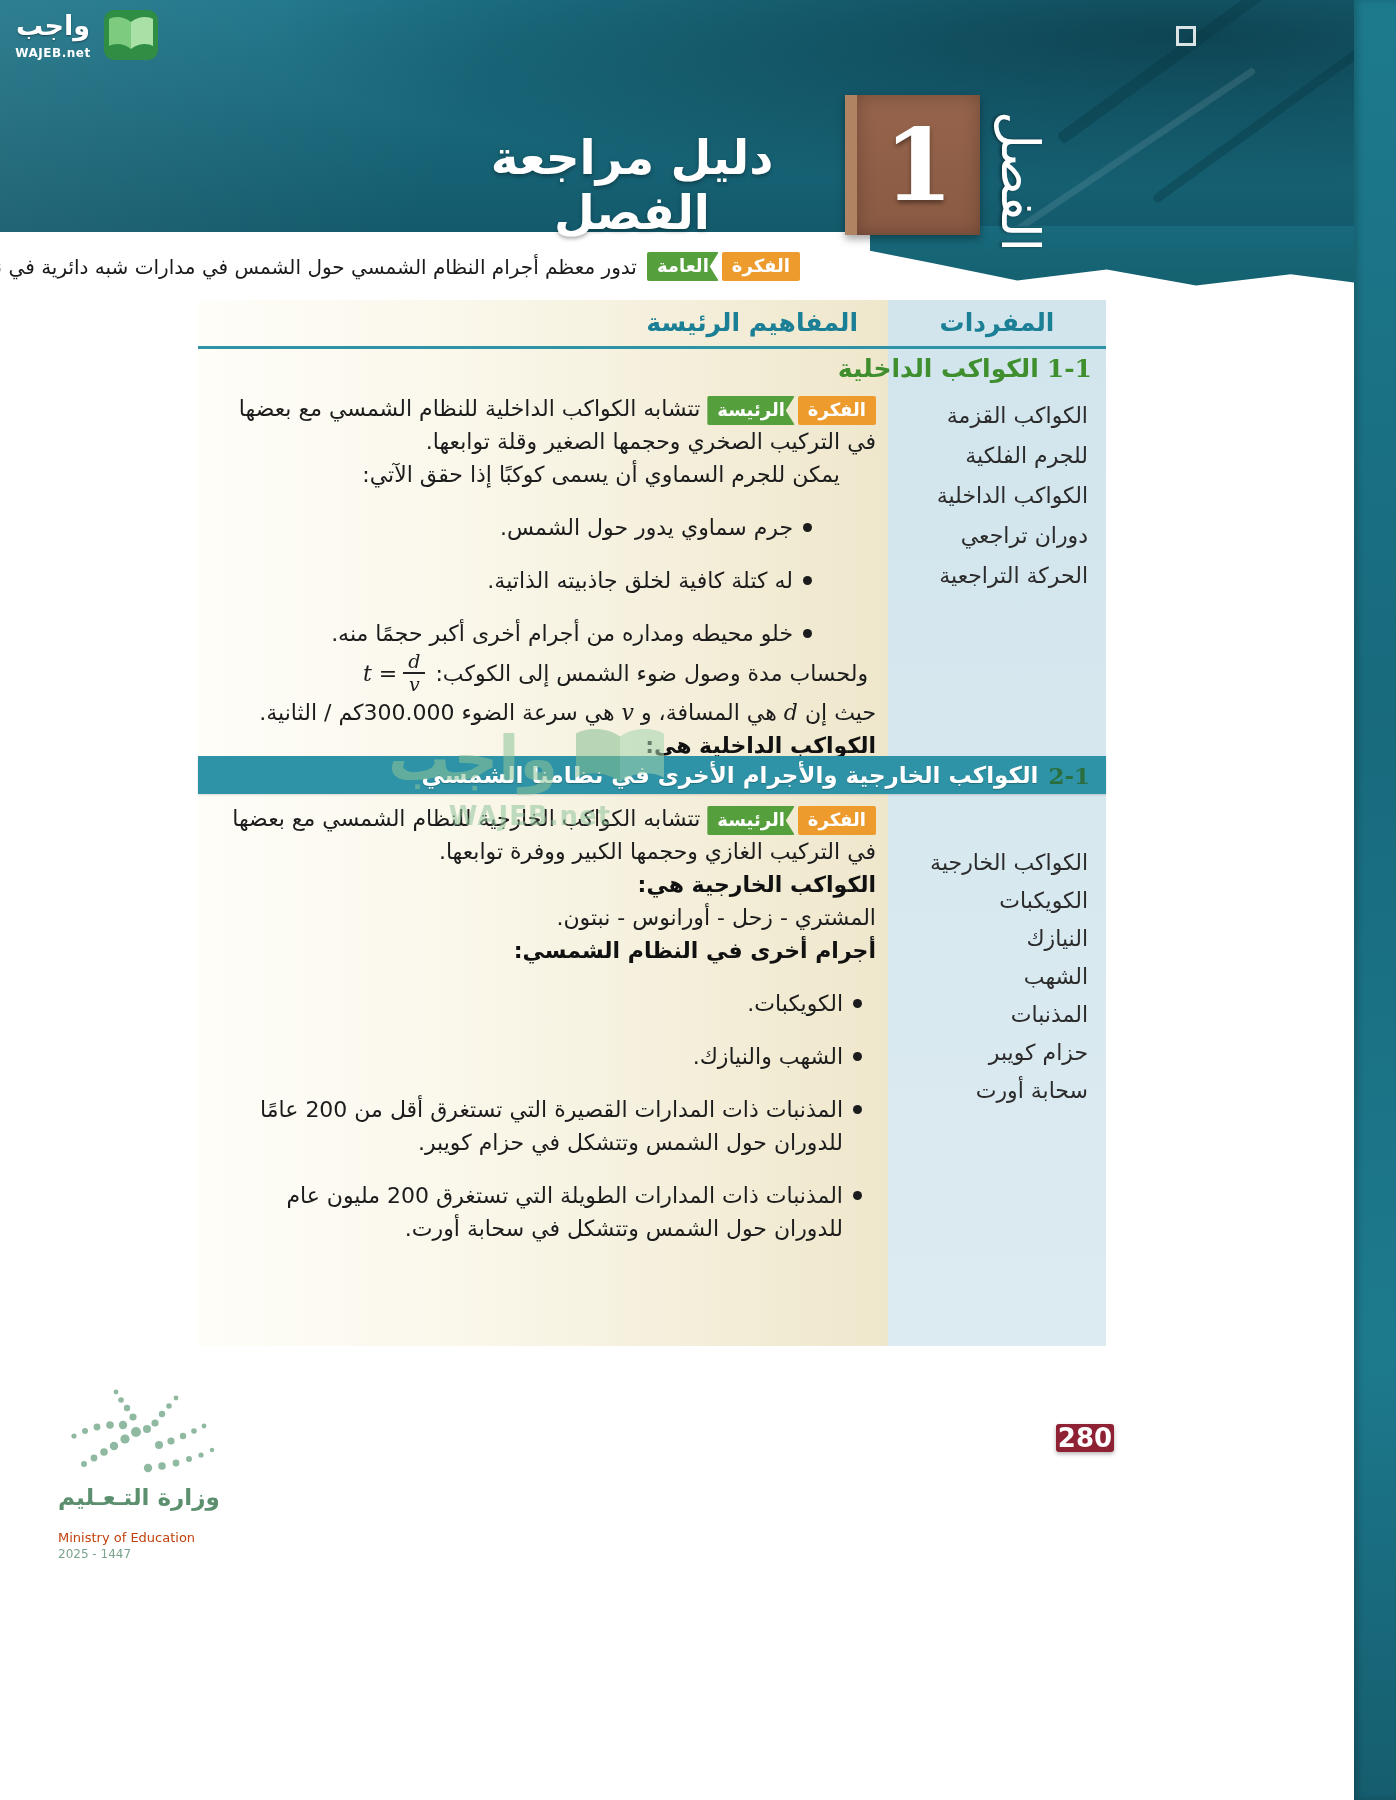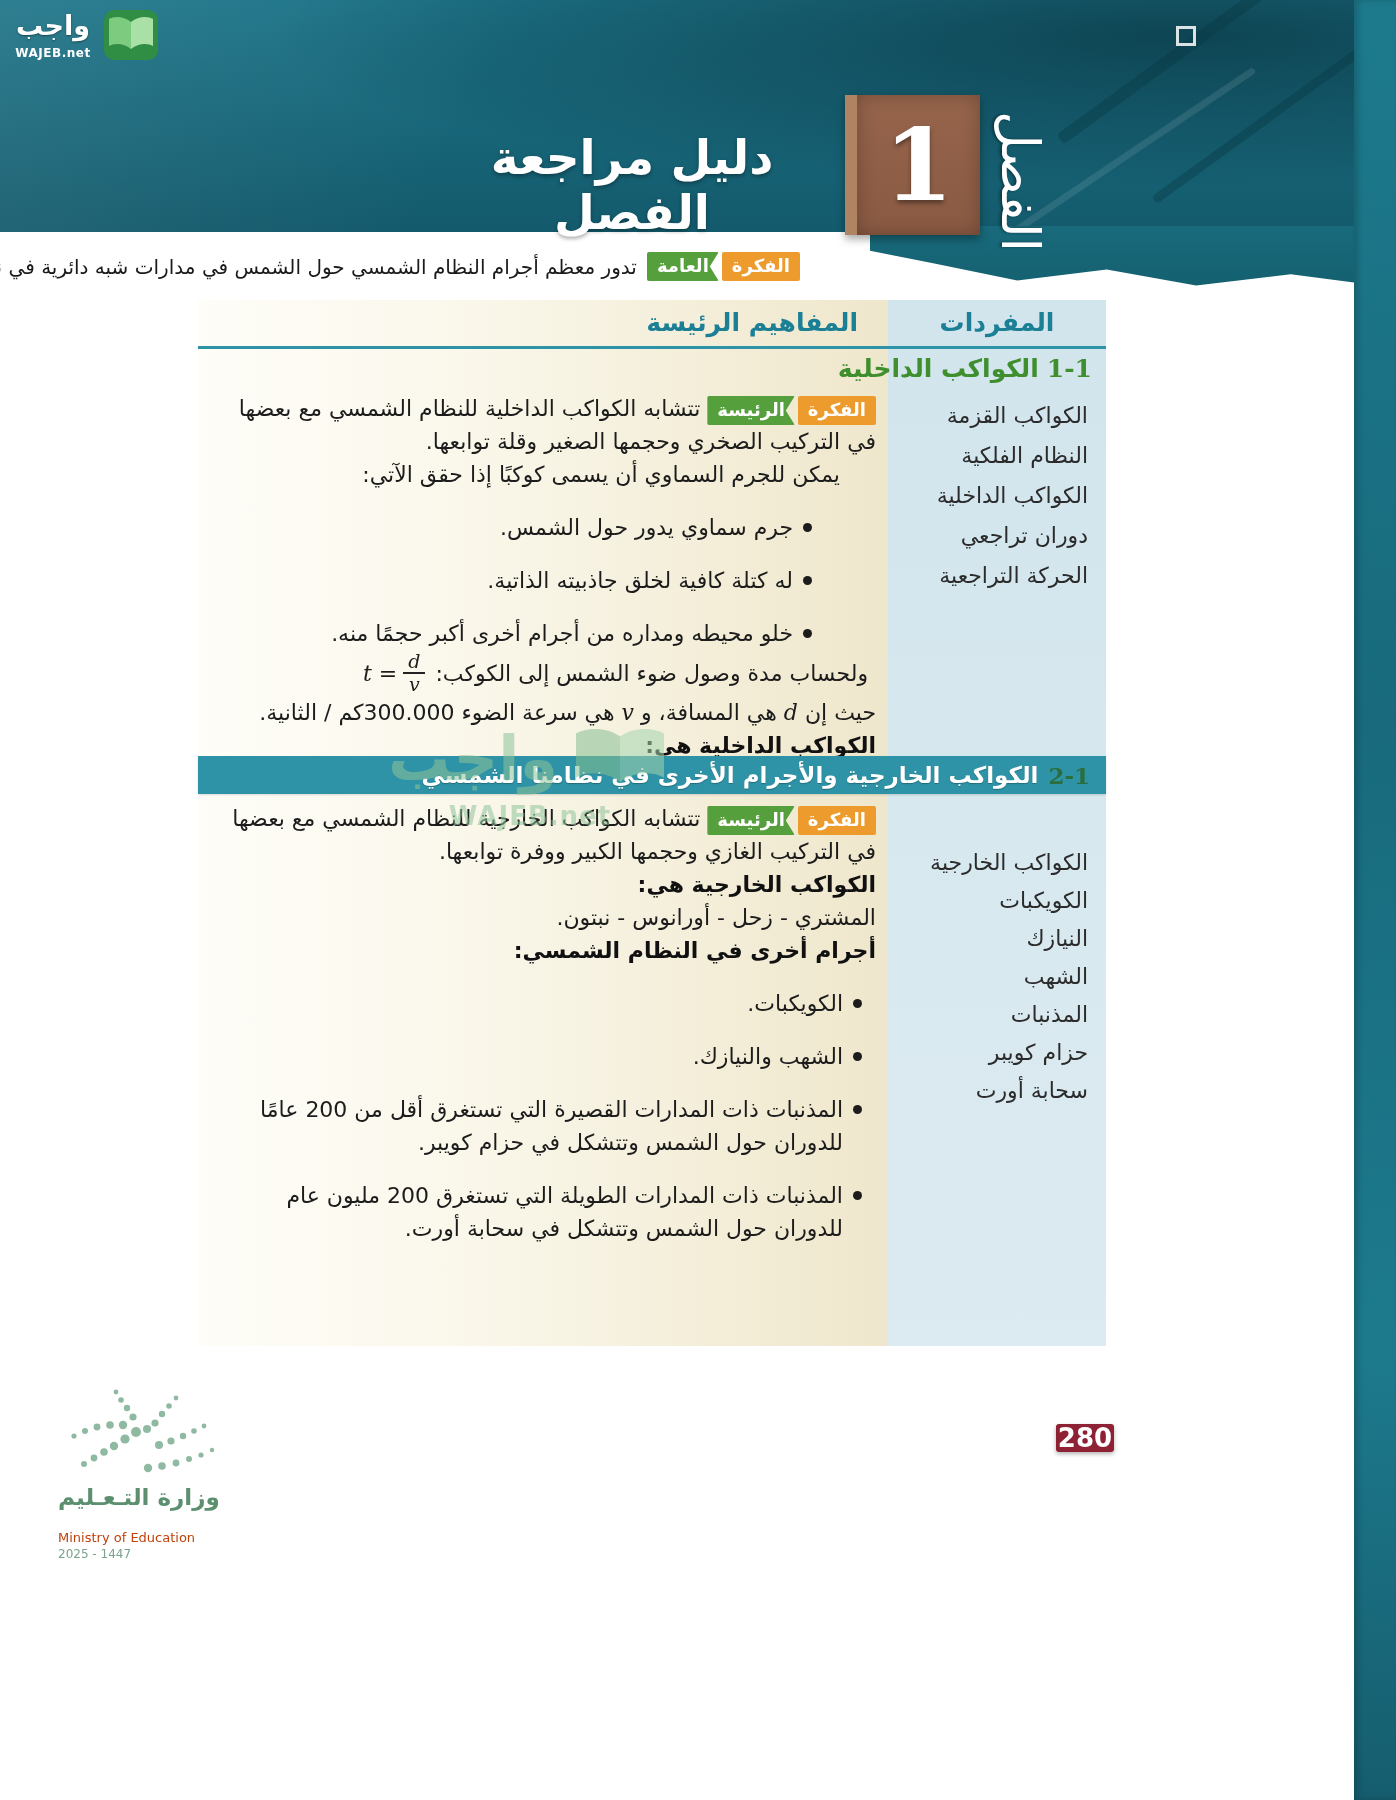--- a/index.html
+++ b/index.html
@@ -158,21 +158,21 @@
     <div class="vocab-header">المفردات</div>
     <div class="concepts-header">المفاهيم الرئيسة</div>
     <div class="header-rule"></div>
 
     <div class="sec1-title">
       <span class="sec-num">1-1</span><span>الكواكب الداخلية</span>
     </div>
 
     <div class="vocab-list v1">
       <div class="vocab-item">الكواكب القزمة</div>
-      <div class="vocab-item">النظام الفلكية</div>
+      <div class="vocab-item">للجرم الفلكية</div>
       <div class="vocab-item">الكواكب الداخلية</div>
       <div class="vocab-item">دوران تراجعي</div>
       <div class="vocab-item">الحركة التراجعية</div>
     </div>
 
     <div class="concepts c1">
       <div>
         <span class="badge">
           <span class="b-a">الفكرة</span>
           <span class="b-b">الرئيسة</span>

